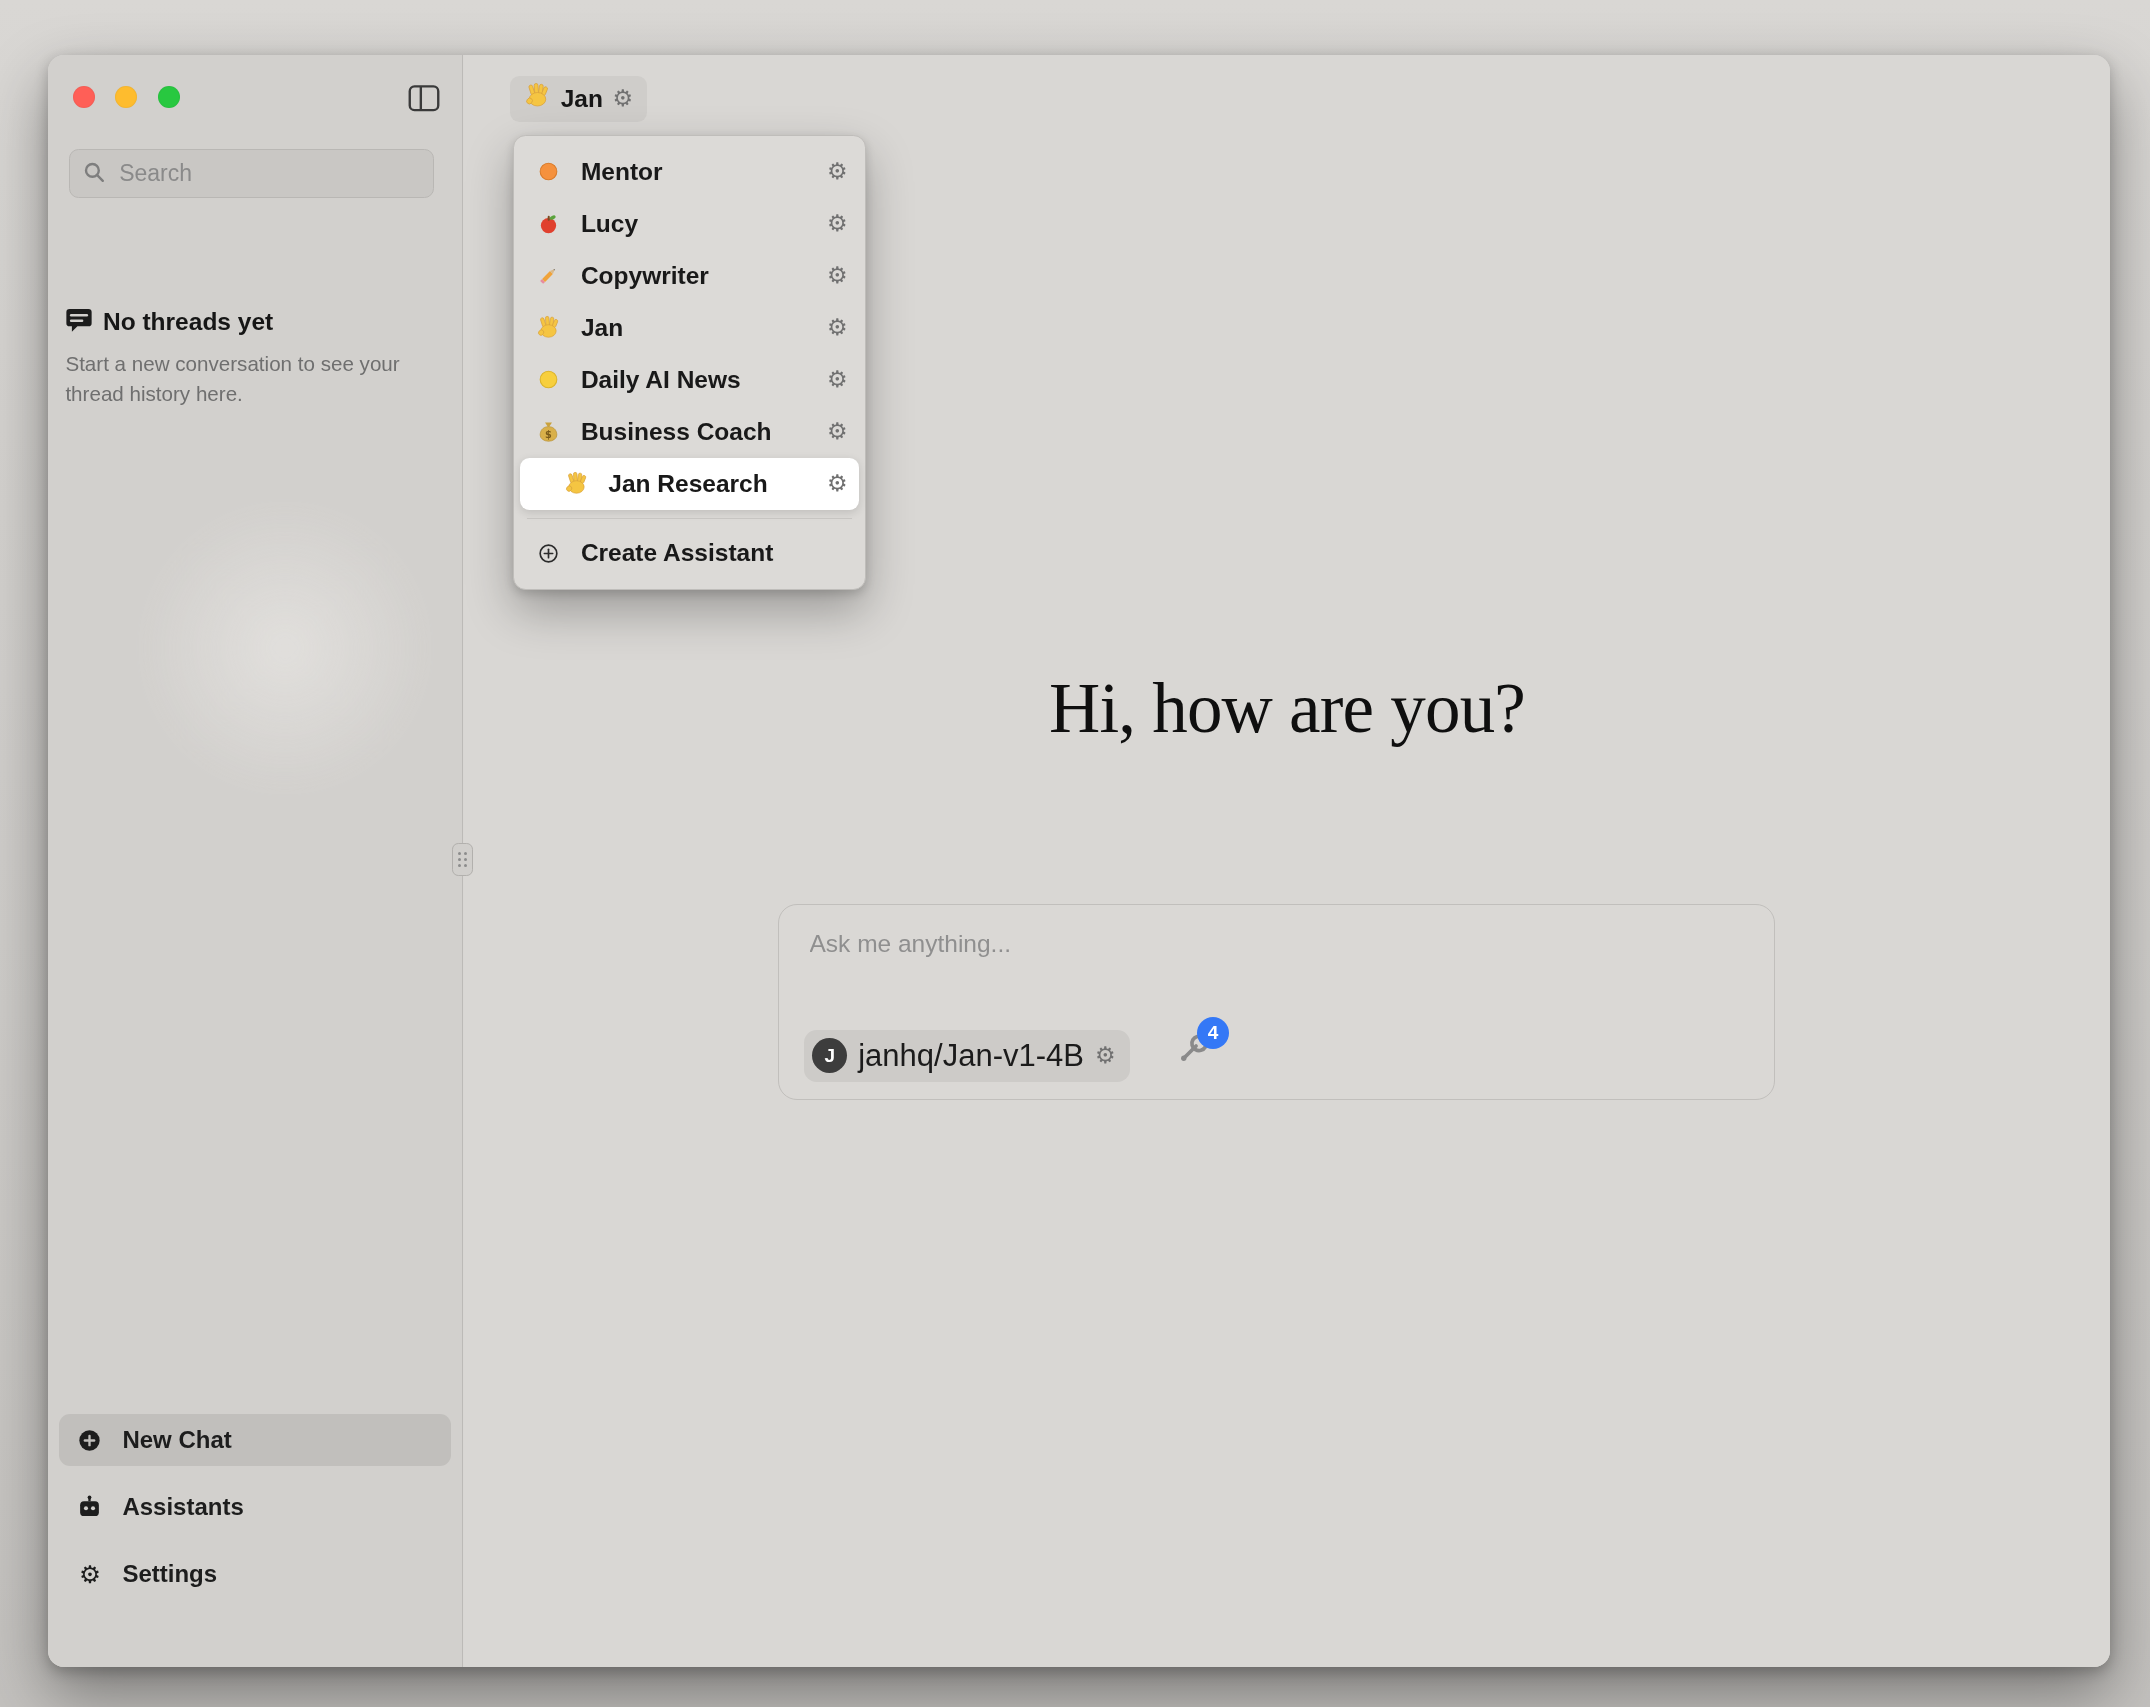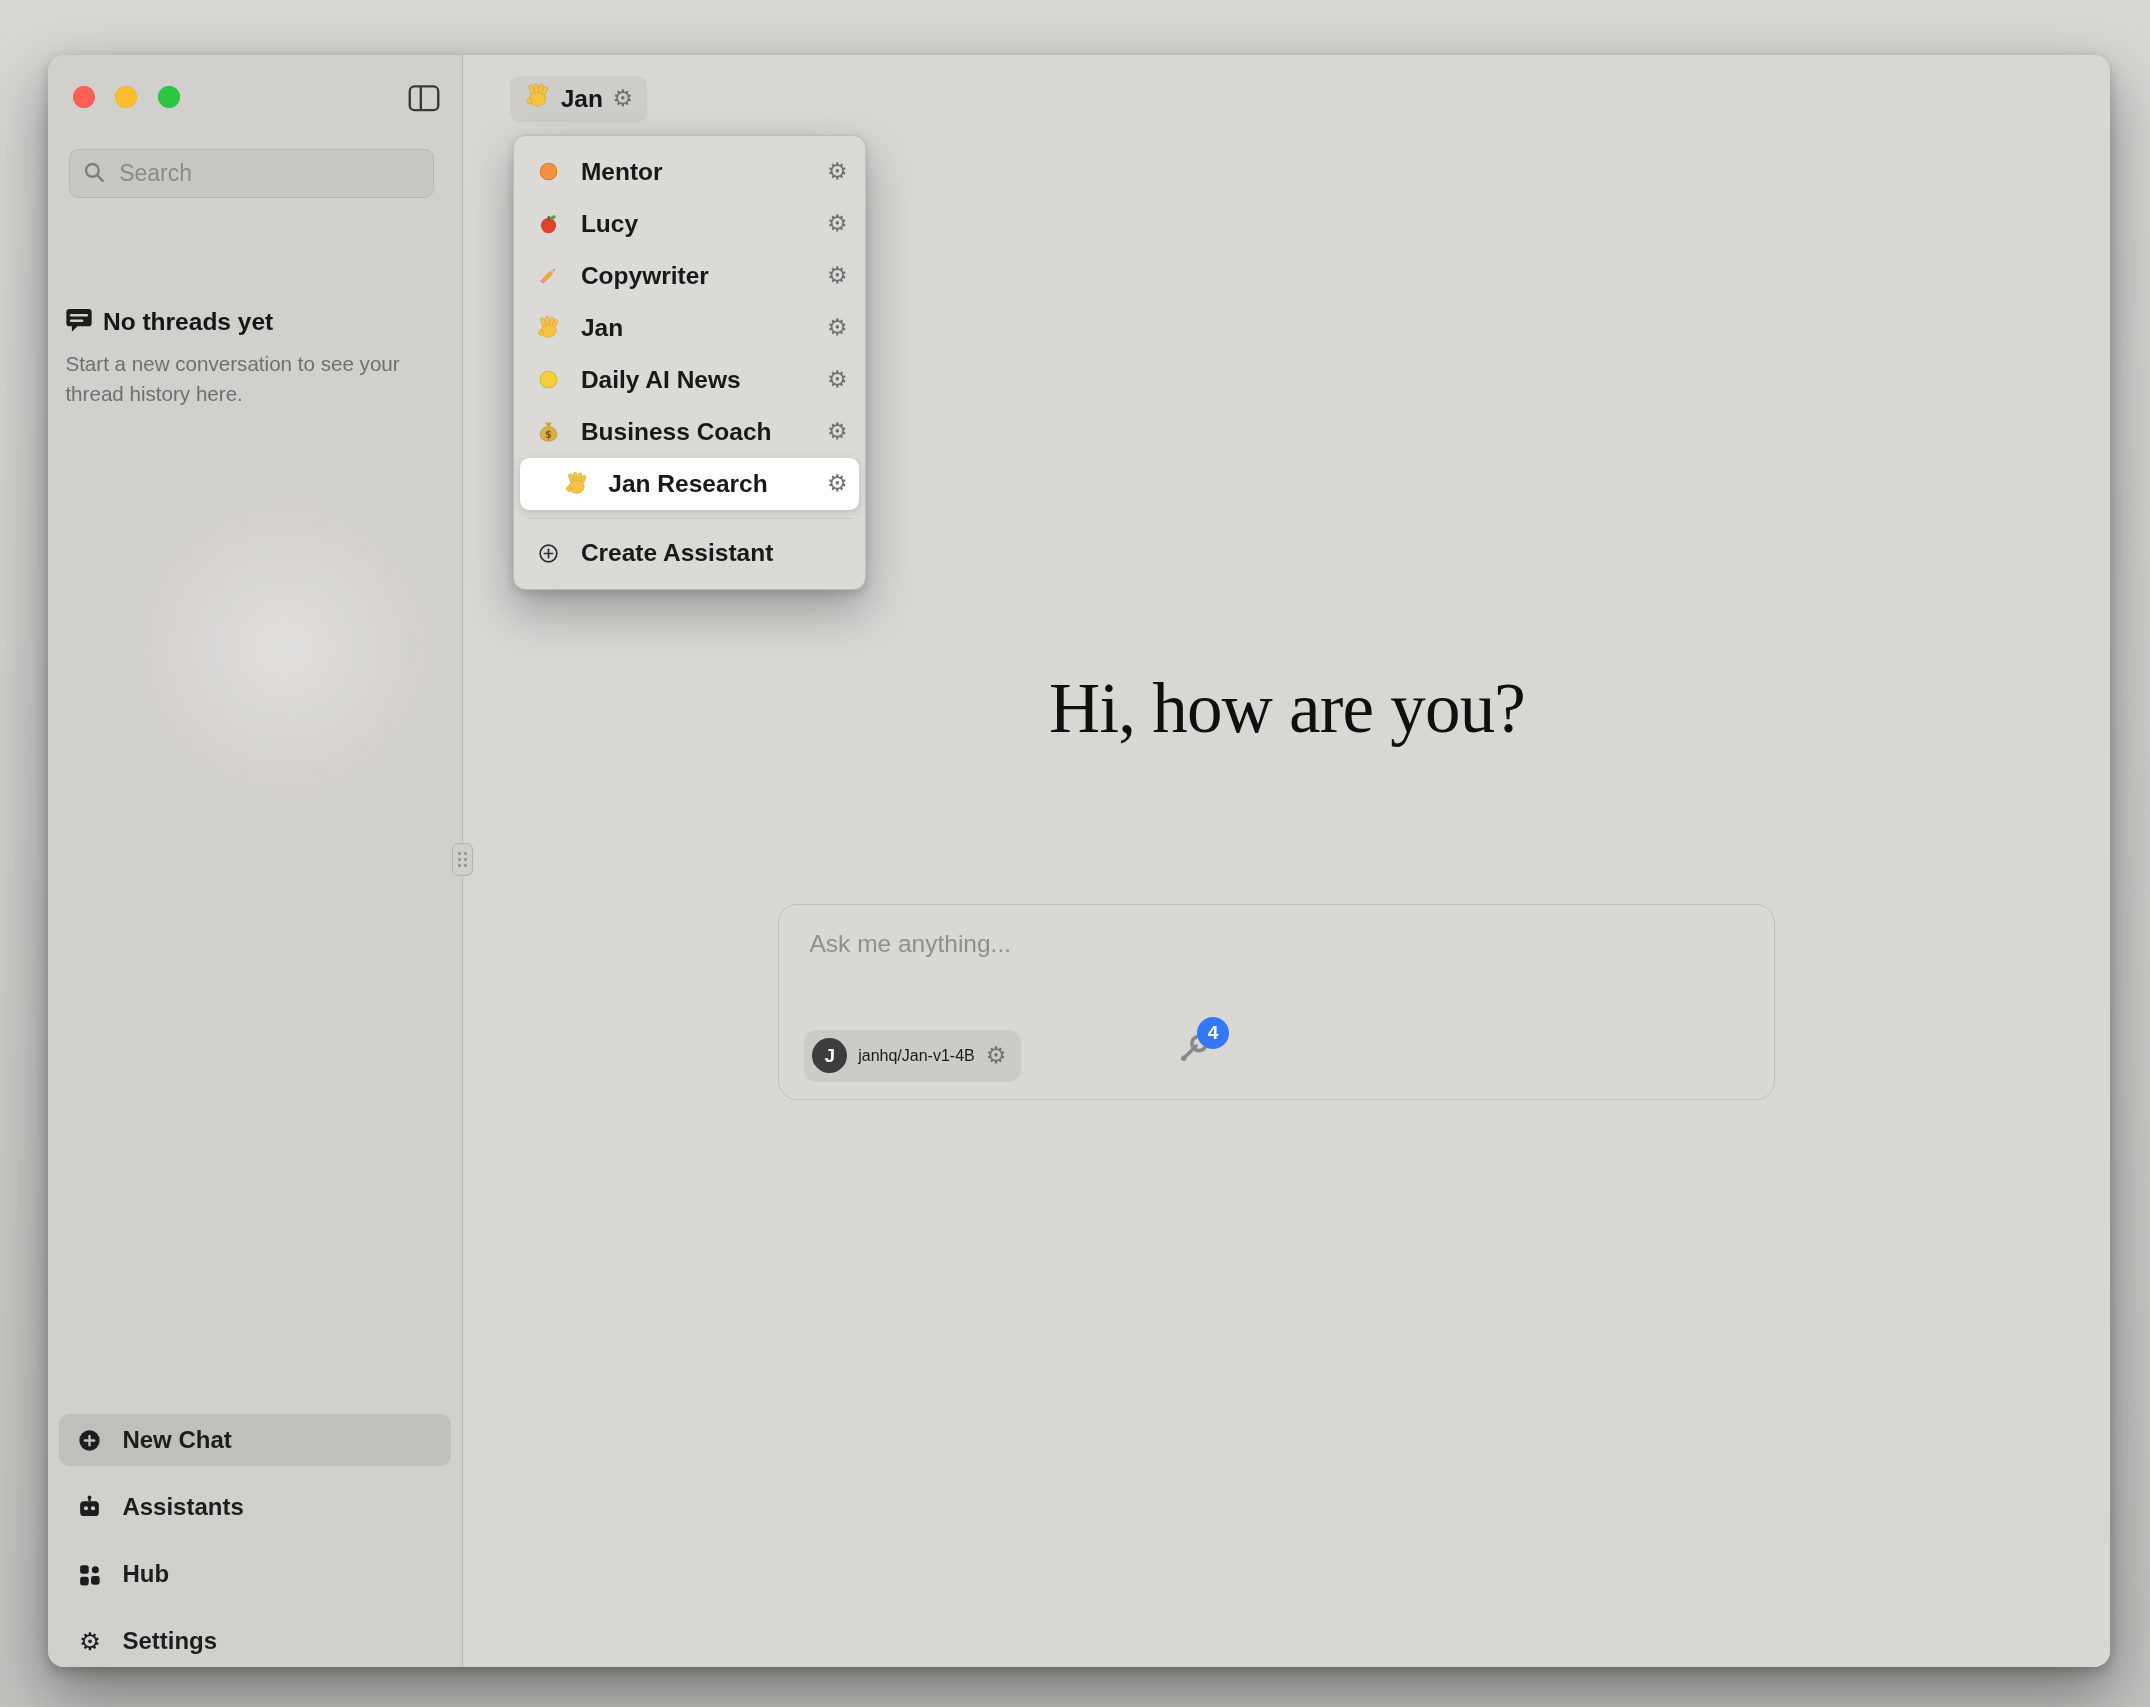--- a/index.html
+++ b/index.html
@@ -94,21 +94,21 @@
   .composer input::placeholder{color:#8f8f8f;}
   .model-pill{
     position:absolute;left:24.5px;bottom:17.4px;height:52px;
     background:#cdcbc8;border-radius:12.6px;display:flex;align-items:center;
     gap:11px;padding:0 14.2px 0 8.7px;cursor:pointer;
   }
   .avatar{
     width:35px;height:35px;border-radius:50%;background:#3d3d3d;color:#fff;
     font-size:19px;font-weight:700;display:flex;align-items:center;justify-content:center;
   }
-  .model-name{font-size:16px;font-weight:500;color:#1b1b1b;}
+  .model-name{font-size:31px;font-weight:500;color:#1b1b1b;}
   .tools{position:absolute;left:394px;bottom:24px;width:47px;height:47px;cursor:pointer;}
   .badge{
     position:absolute;left:24px;top:-11px;width:32px;height:32px;border-radius:50%;
     color:#fff;font-size:19px;font-weight:600;
     display:flex;align-items:center;justify-content:center;
   }
   
   .grip{
     position:absolute;left:404px;top:788px;width:21.3px;height:33px;z-index:6;
     background:#d1cfcc;border:1.6px solid #b2b0ad;border-radius:6.3px;box-sizing:border-box;
@@ -174,31 +174,20 @@
         <span class="glyph">
           <svg width="25" height="25" viewBox="0 0 32 32">
             <rect x="4" y="8" width="24" height="19" rx="5" fill="#1d1d1d"></rect>
             <line x1="16" y1="3" x2="16" y2="8" stroke="#1d1d1d" stroke-width="3"></line>
             <circle cx="16" cy="3" r="2.4" fill="#1d1d1d"></circle>
             <circle cx="11.5" cy="17" r="2.6" fill="#d2d0cd"></circle>
             <circle cx="20.5" cy="17" r="2.6" fill="#d2d0cd"></circle>
           </svg>
         </span>
         <span>Assistants</span>
-      </div>
-      <div class="nav-item">
-        <span class="glyph">
-          <svg width="25" height="25" viewBox="0 0 32 32">
-            <rect x="4" y="4" width="11" height="11" rx="3" fill="#1d1d1d"></rect>
-            <rect x="19" y="5.5" width="9" height="9" rx="4.5" fill="#1d1d1d"></rect>
-            <rect x="4" y="19" width="11" height="11" rx="3" fill="#1d1d1d"></rect>
-            <rect x="18" y="18" width="11" height="11" rx="3" fill="#1d1d1d"></rect>
-          </svg>
-        </span>
-        <span>Hub</span>
       </div>
       <div class="nav-item">
         <span class="glyph" style="font-size:24.5px;color:#1d1d1d;font-family:'DejaVu Sans',sans-serif;">⚙</span>
         <span>Settings</span>
       </div>
     </div>
   </div>
 
   <div class="main">
 

